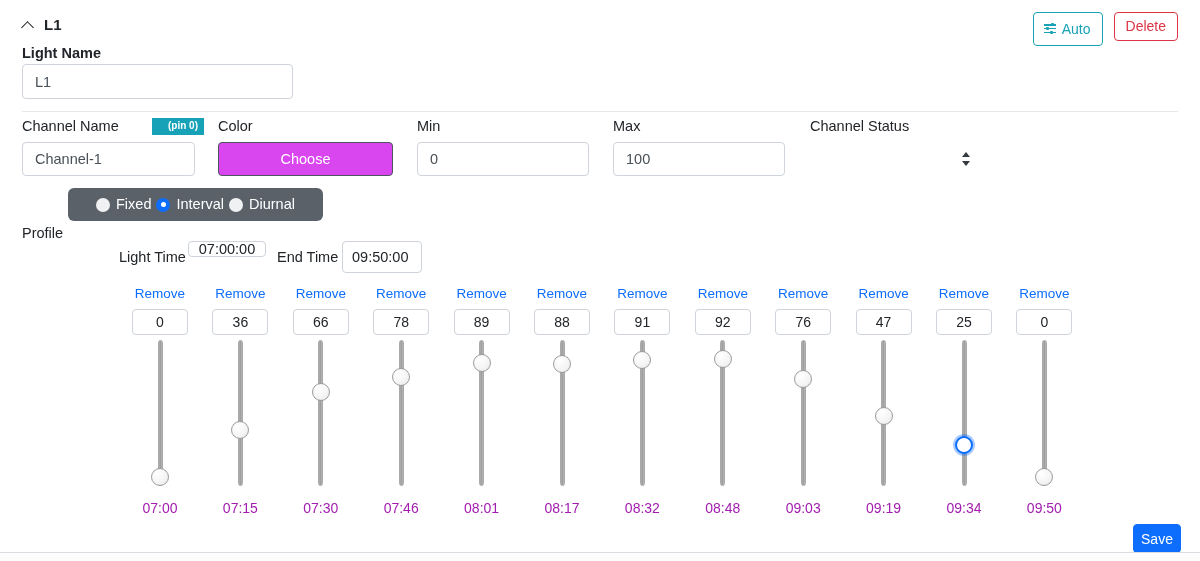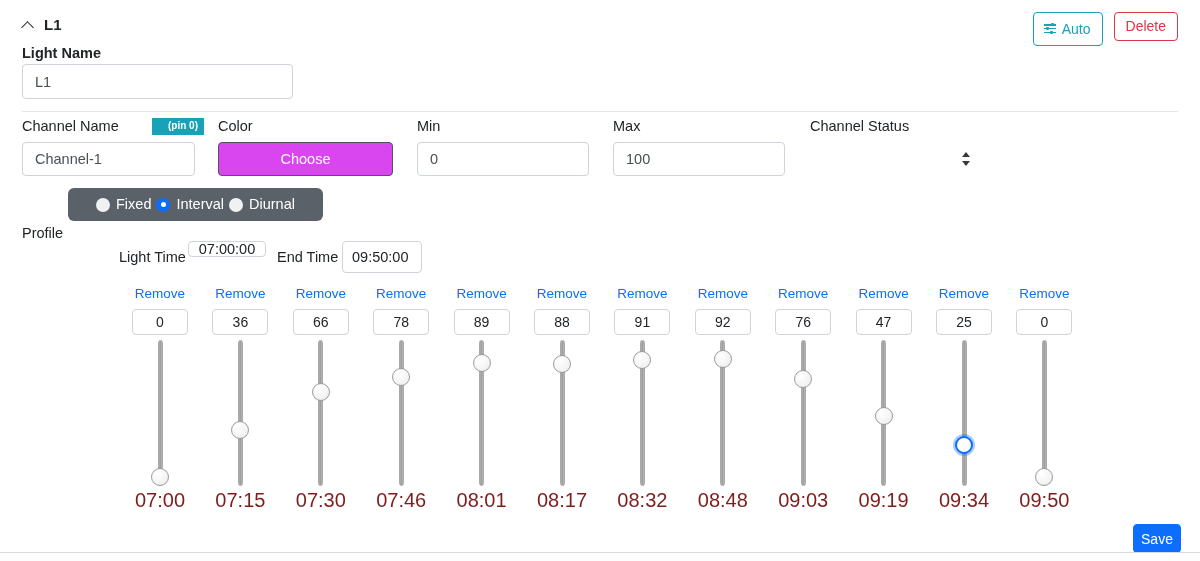--- a/index.html
+++ b/index.html
@@ -394,23 +394,23 @@
     border: 1px solid #9d9d9d;
     box-sizing: border-box;
     cursor: pointer;
   }
   .thumb.focused {
     background: #ffffff;
     border: 2.5px solid #0d6efd;
     box-shadow: 0 0 0 2px rgba(13,110,253,.35);
   }
   .time-lbl {
-    margin-top: 0;
-    font-size: 20px;
-    color: #7f1d1d;
+    margin-top: 11px;
+    font-size: 14px;
+    color: #a21caf;
     line-height: 1;
   }
 
   
   #save-button {
     position: absolute;
     right: 19px;
     top: 524px;
     width: 48px;
     height: 29px;

